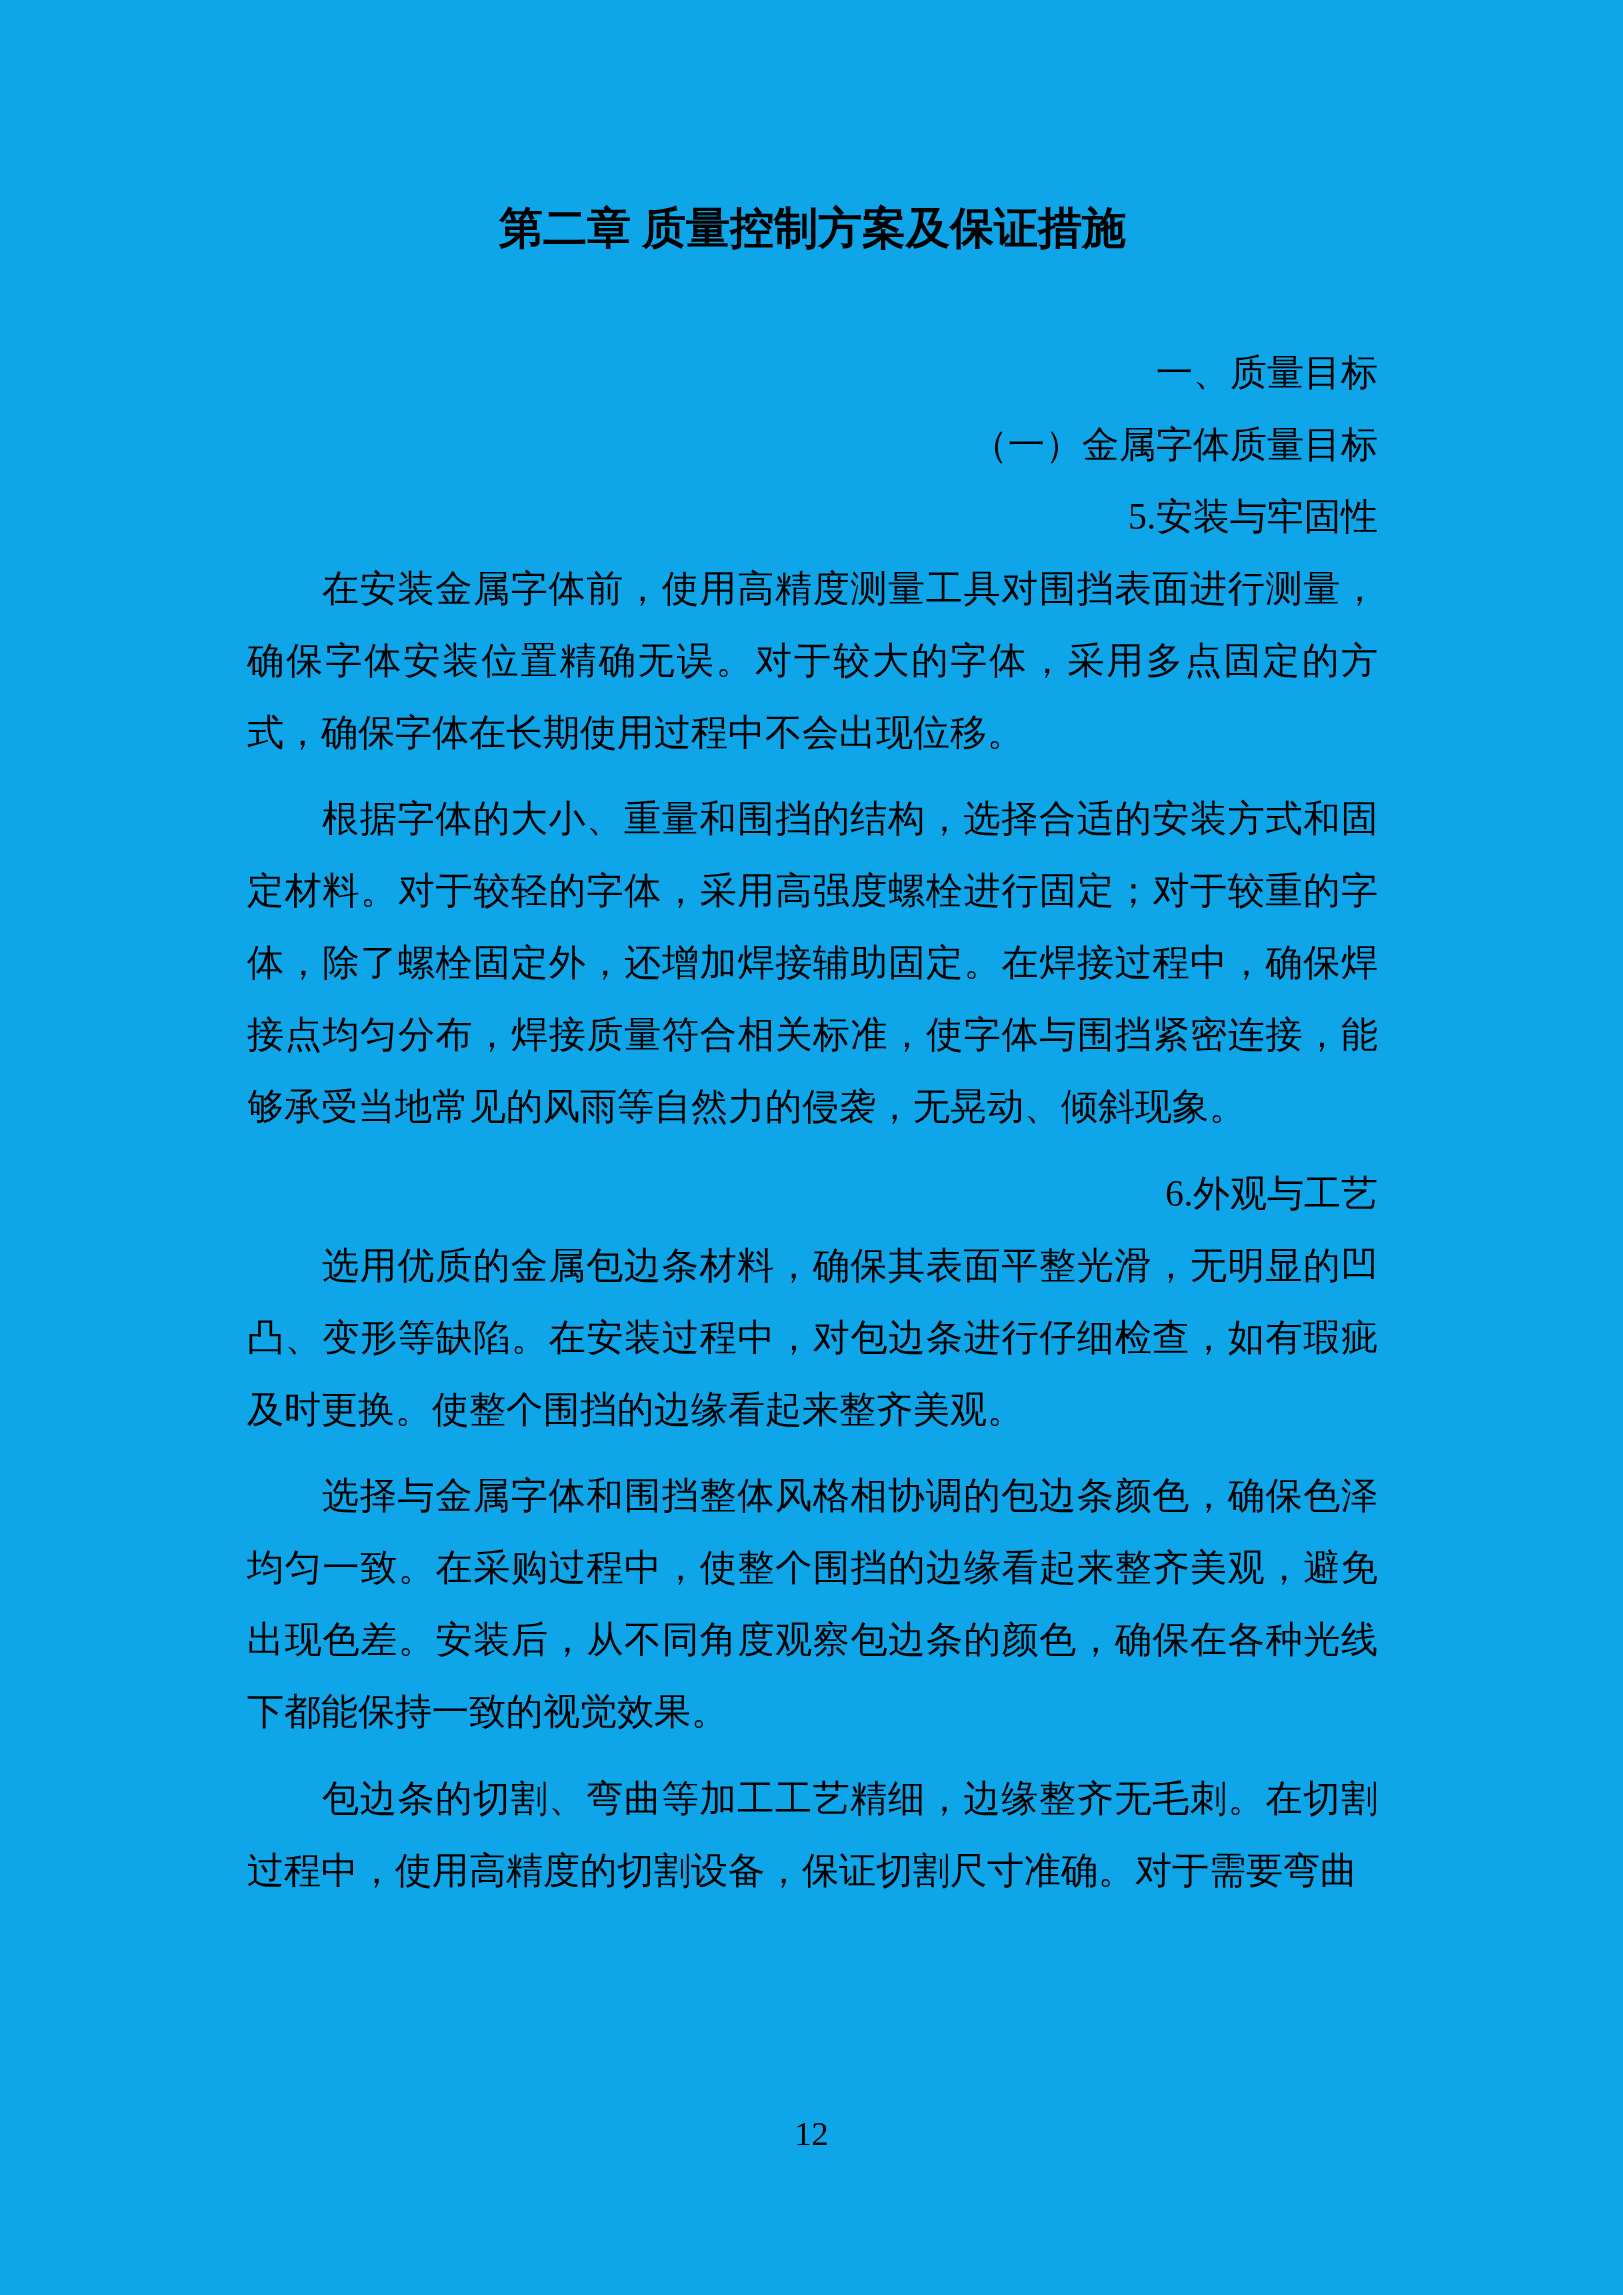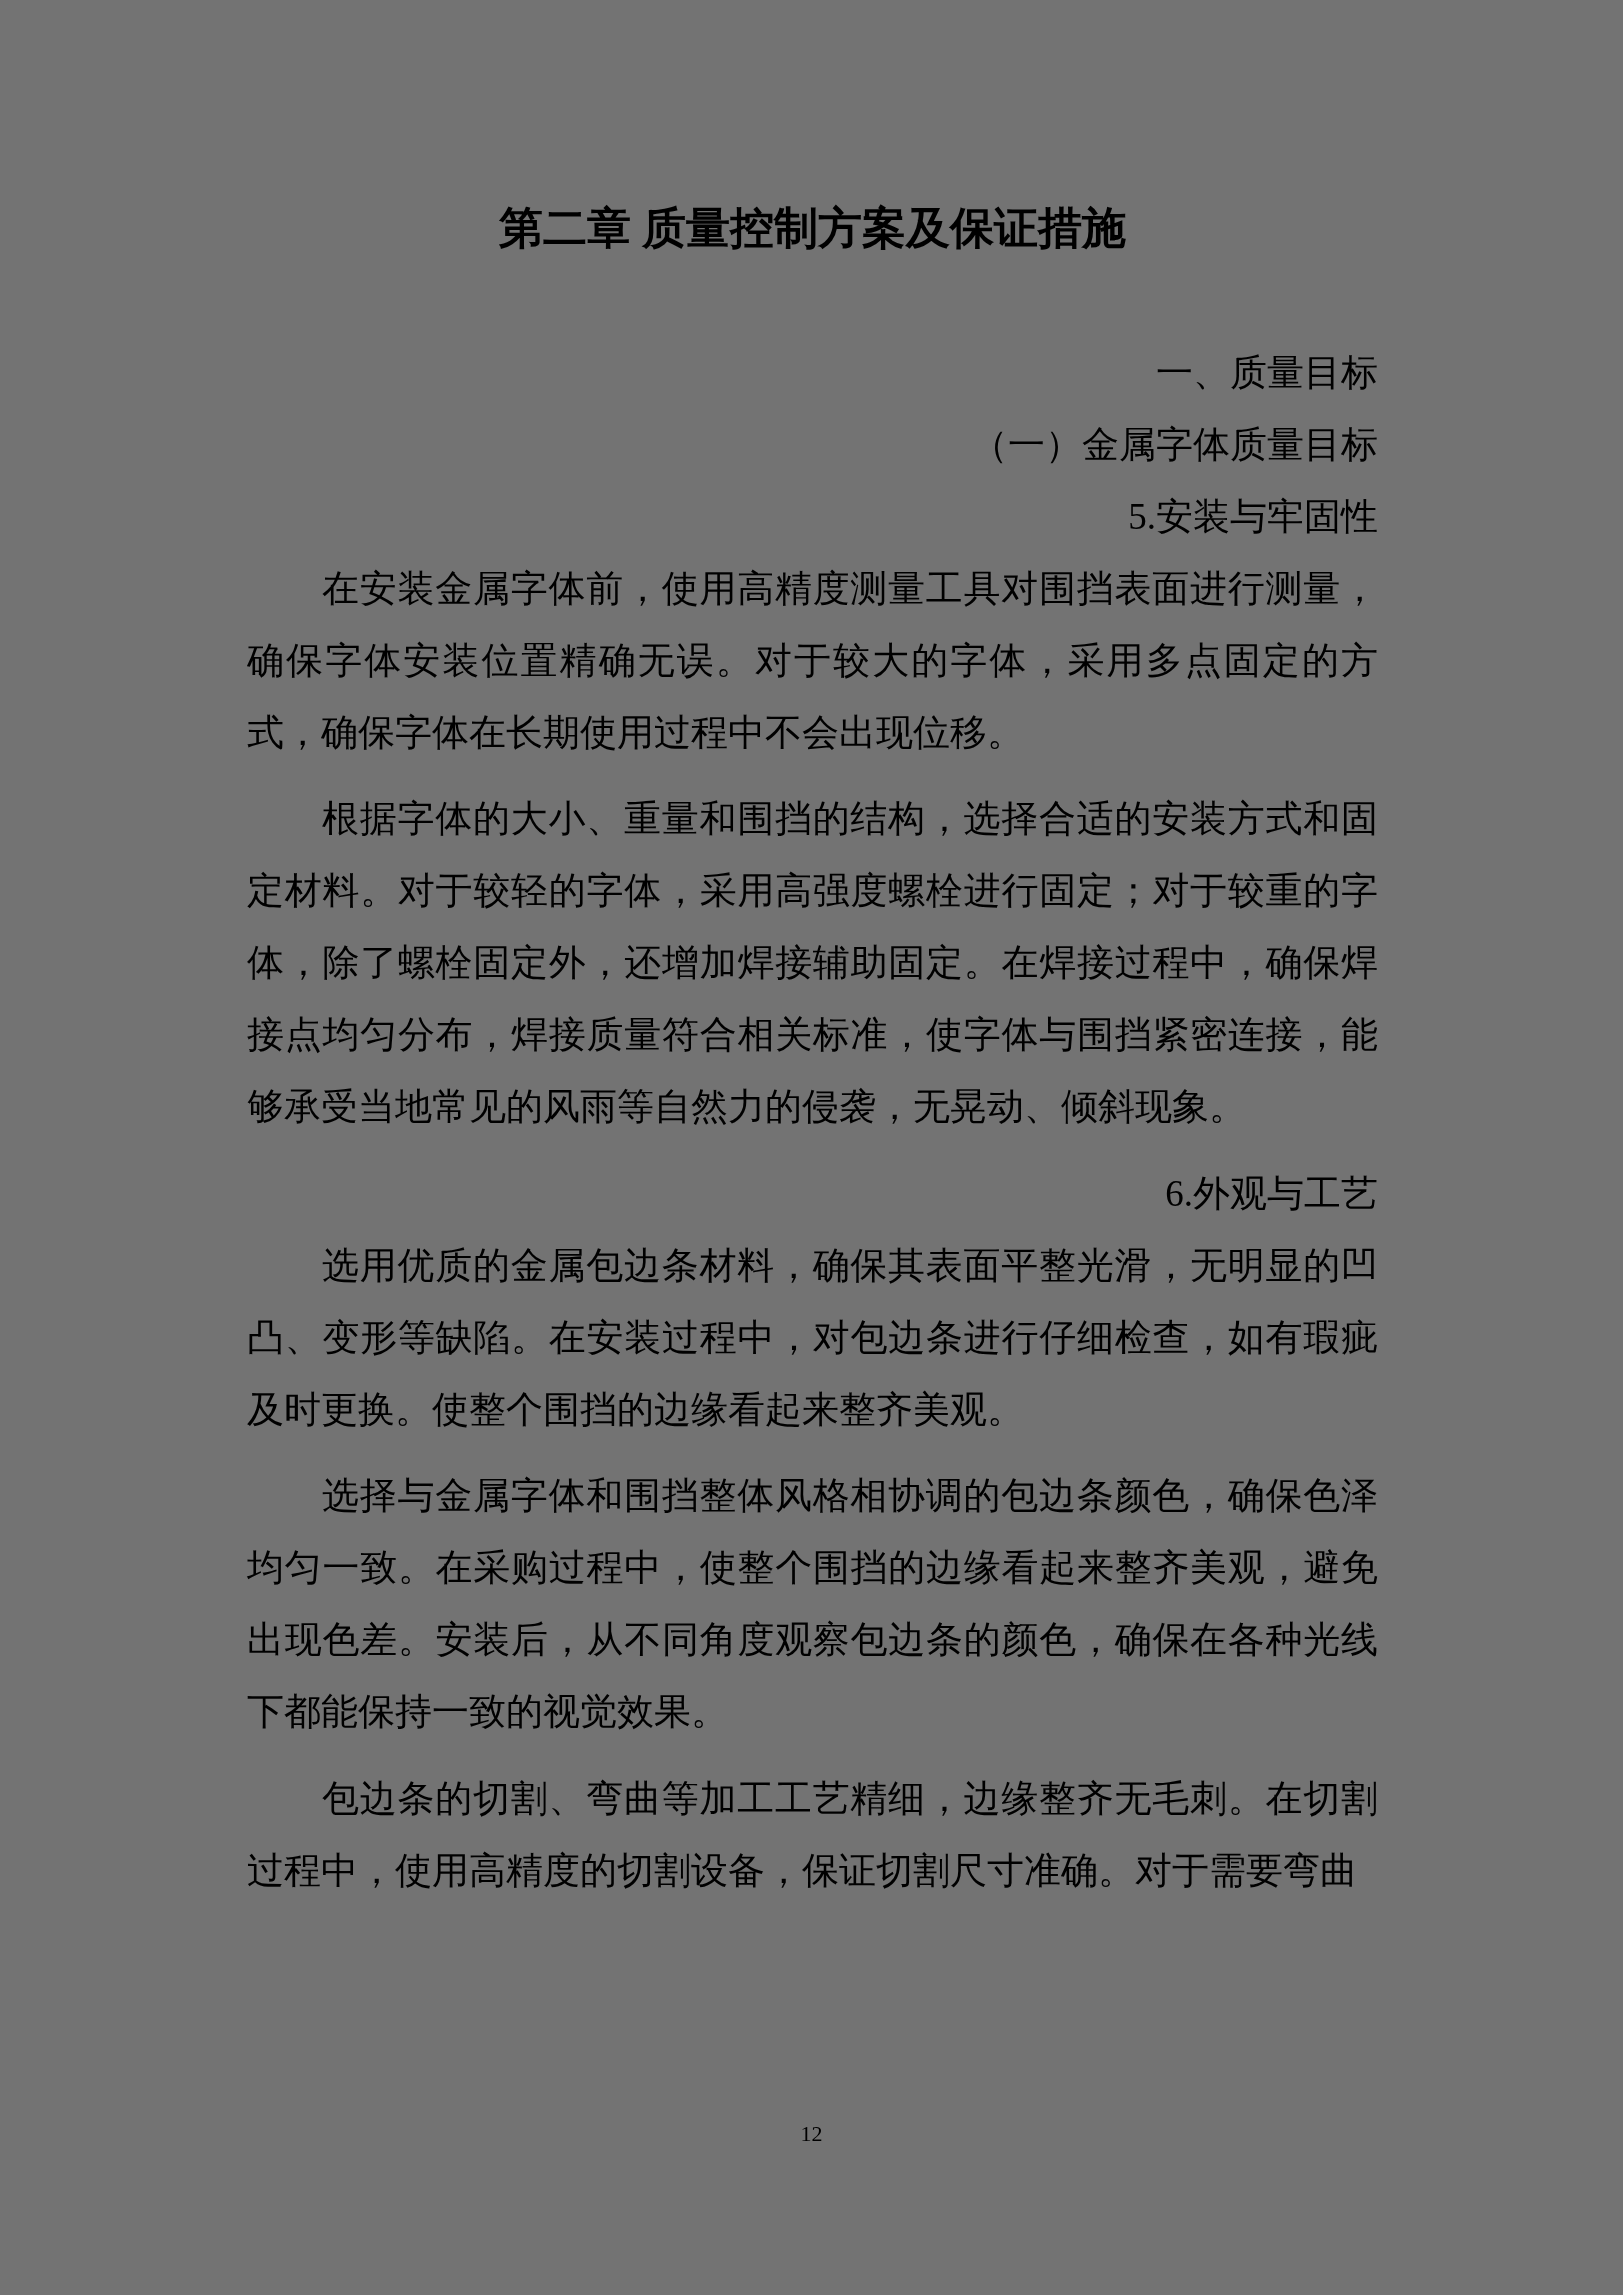--- a/index.html
+++ b/index.html
@@ -13,21 +13,21 @@
     position: relative;
     overflow: hidden;
     font-family: "Liberation Serif", "DejaVu Serif", serif;
     color: #000000;
   }
   .page {
     position: absolute;
     left: 0; top: 0;
     width: 1623px;
     height: 2295px;
-    background: #737373;
+    background: #0ea5e9;
   }
   .content {
     position: absolute;
     left: 247px;
     top: 193px;
     width: 1131px;
   }
   .doc-title {
     font-size: 44px;
     font-weight: 700;
@@ -51,21 +51,21 @@
     text-indent: 75px;
     text-align: justify;
     margin: 0 0 14.4px 0;
   }
   .page-number {
     position: absolute;
     left: 0;
     top: 2098px;
     width: 1623px;
     text-align: center;
-    font-size: 22px;
+    font-size: 34px;
     line-height: 72px;
   }
 </style>
 </head>
 <body>
 
 <div class="page">
   <div class="content">
     <div class="doc-title"><span>第二章 质量控制方案及保证措施</span></div>
 

